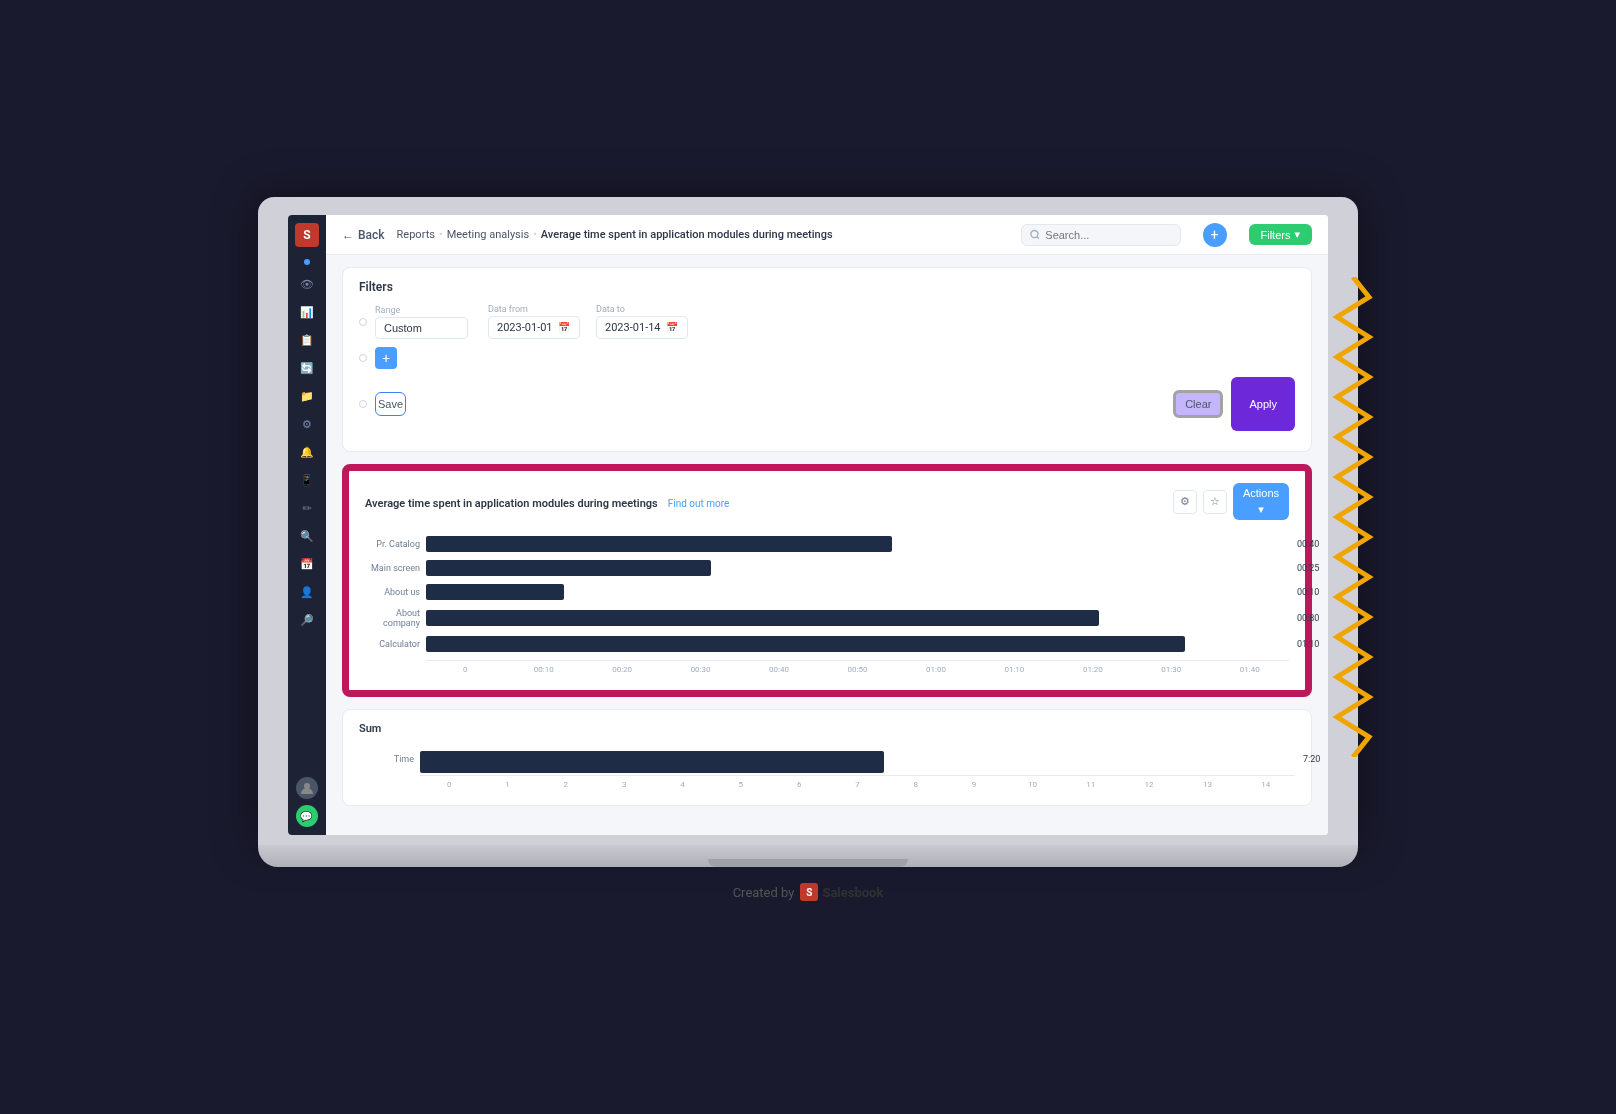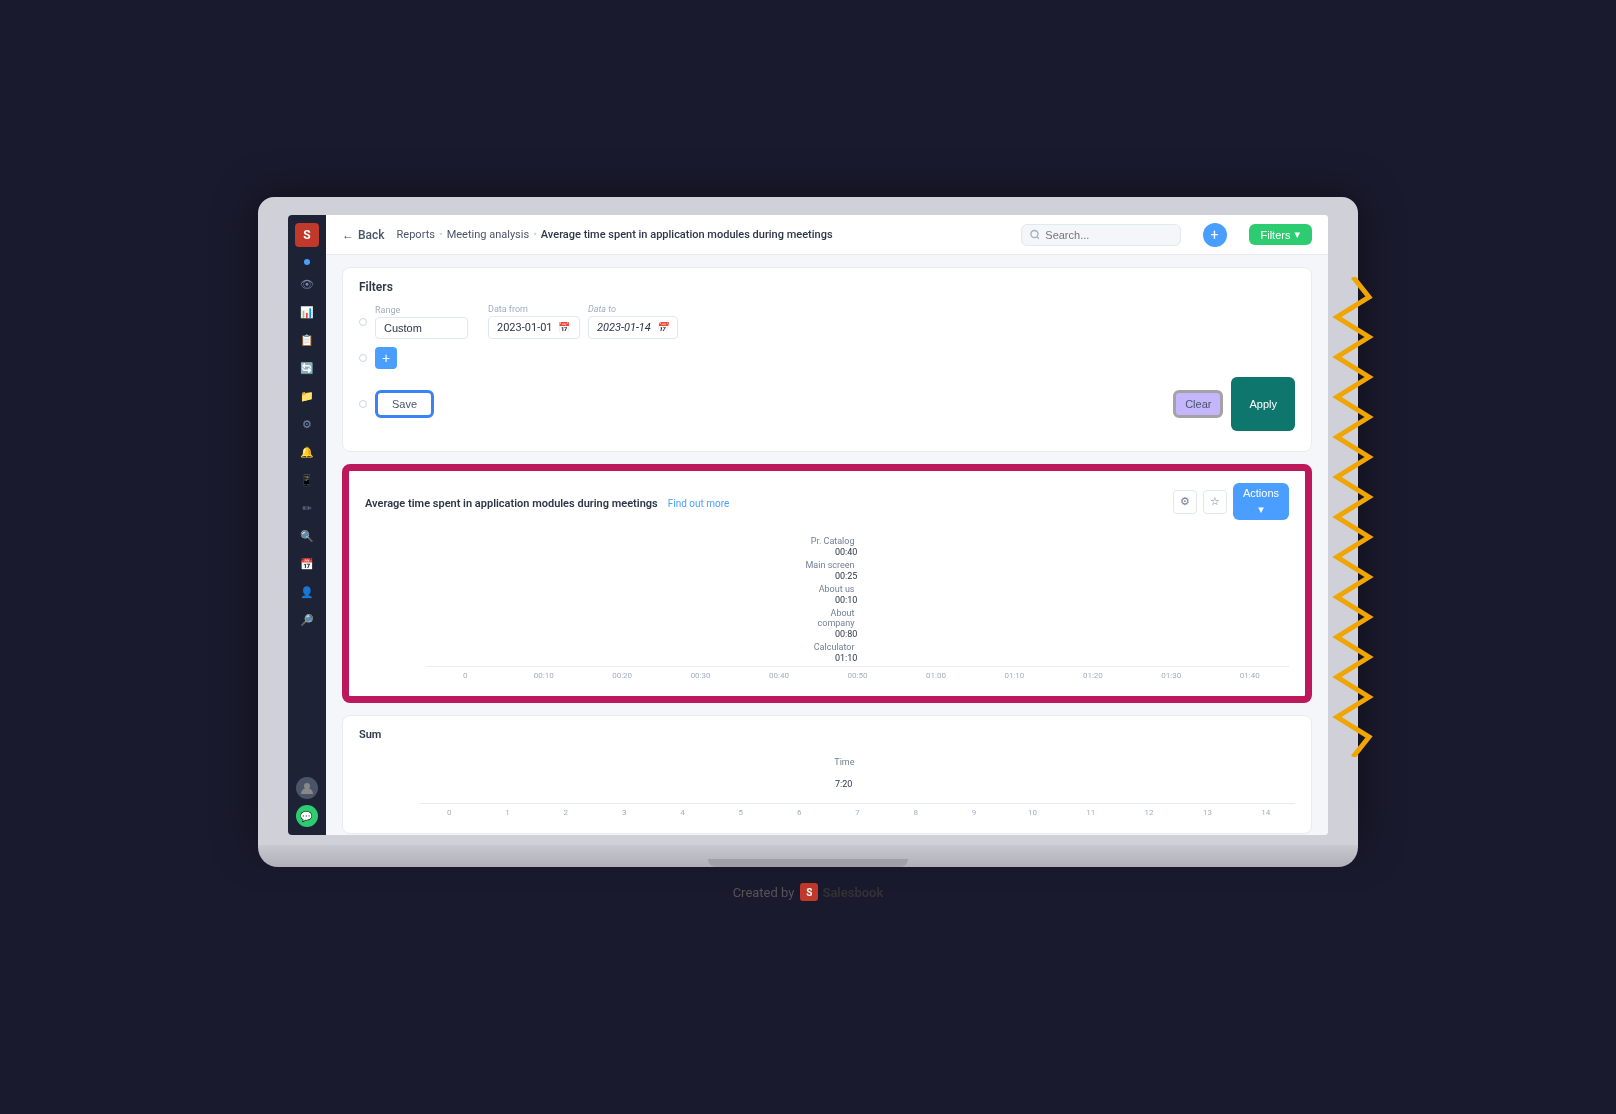--- a/index.html
+++ b/index.html
@@ -325,41 +325,41 @@
       display: flex;
       align-items: center;
       justify-content: center;
       color: white;
       font-size: 14px;
       cursor: pointer;
       border: none;
     }
 
     .save-btn {
-      border: 3px solid #3b82f6;
+      border: 1px solid #3b82f6;
       background: white;
       border-radius: 6px;
-      padding: 5px 14px;
+      padding: 5px 2px;
       font-size: 11px;
       color: #4a5568;
       cursor: pointer;
     }
 
     .clear-btn {
       border: 3px solid #a3a3a3;
       background: #c4b5fd;
       border-radius: 6px;
       padding: 5px 9px;
       font-size: 11px;
       color: #4a5568;
       cursor: pointer;
     }
 
     .apply-btn {
-      background: #0f766e;
+      background: #6d28d9;
       color: white;
       border: none;
       border-radius: 6px;
       padding: 21px 18px;
       font-size: 11px;
       cursor: pointer;
       font-weight: 500;
     }
 
     
@@ -428,21 +428,20 @@
     
     .bar-chart {
       padding: 4px 0;
     }
 
     .bar-row {
       display: flex;
       align-items: center;
       margin-bottom: 8px;
       gap: 6px;
-      flex-direction: column;
     }
 
     .bar-label {
       width: 55px;
       font-size: 9px;
       color: #718096;
       text-align: right;
       flex-shrink: 0;
     }
 
@@ -626,21 +625,21 @@
                     <option>Last 90 days</option>
                   </select>
                 </div>
                 <div class="filter-field" style="margin-left:12px;">
                   <span class="filter-label">Data from</span>
                   <div class="date-input-wrap">
                     <span style="font-size:11px;color:#2d3748;">2023-01-01</span>
                     <span style="color:#a0aec0;font-size:10px;">📅</span>
                   </div>
                 </div>
-                <div class="filter-field" style="font-style:italic;">
+                <div class="filter-field" style="margin-left:8px;">
                   <span class="filter-label">Data to</span>
                   <div class="date-input-wrap">
                     <span style="font-size:11px;color:#2d3748;">2023-01-14</span>
                     <span style="color:#a0aec0;font-size:10px;">📅</span>
                   </div>
                 </div>
               </div>
 
               <div class="filter-row">
                 <div class="filter-dot"></div>

